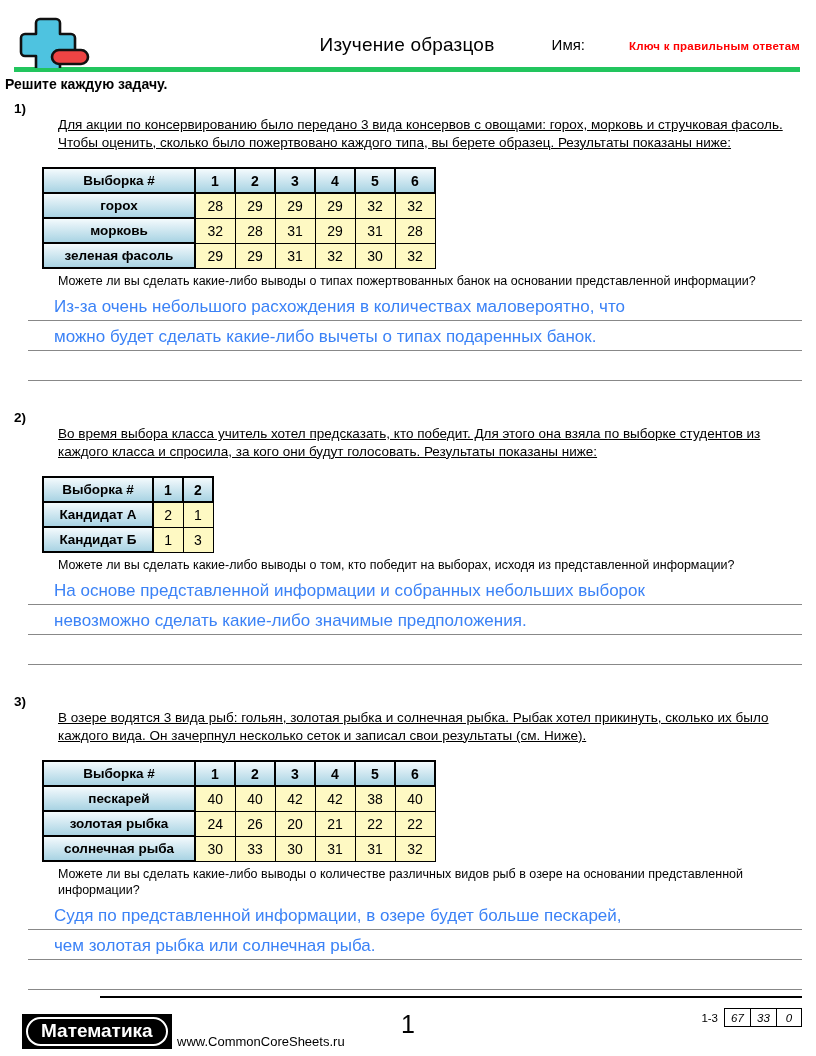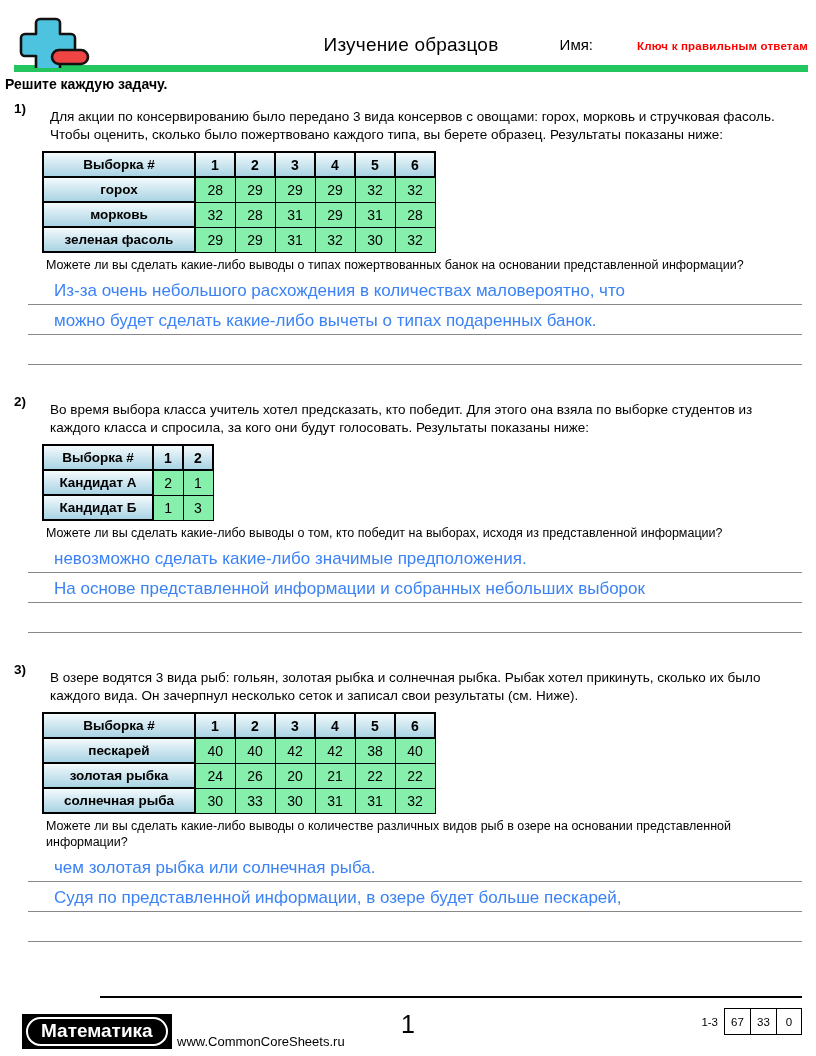--- a/index.html
+++ b/index.html
@@ -13,22 +13,22 @@
     position: relative;
     overflow: hidden;
   }
 
   .page { position: relative; width: 816px; height: 1056px; padding: 0; }
 
   
   .header {
     position: relative;
     height: 58px;
-    margin: 14px 8px 0 14px;
-    border-bottom: 7px solid #22c55e;
+    margin: 14px 16px 0 14px;
+    border-bottom: 5px solid #22c55e;
   }
   .logo {
     position: absolute;
     left: 4px; top: 2px;
     width: 72px; height: 52px;
   }
   .header-title {
     position: absolute;
     left: 0; right: 0; top: 20px;
     text-align: center;
@@ -63,26 +63,27 @@
     flex: 0 0 28px;
     font-size: 13.5px;
     font-weight: bold;
     padding-top: 1px;
     text-align: left;
   }
   .prob-body { flex: 1 1 auto; padding-right: 14px; }
   .prob-text {
     font-size: 13.5px;
     line-height: 17.5px;
-    margin: 8px;
+    margin: 16px;
+    text-decoration: underline;
   }
   .question-text {
     font-size: 12.5px;
     line-height: 16px;
-    margin: 4px 0 0 4px;
+    margin: 4px 0 0 16px;
   }
 
   
   .data-table {
     border-collapse: collapse;
     margin: 5px 0 2px 0;
     table-layout: fixed;
   }
   .data-table td {
     border: 1px solid #000;
@@ -96,21 +97,21 @@
     font-size: 13.5px;
     background: linear-gradient(to bottom, #f4fbfd 0%, #e3f1f7 22%, #bfdfeb 70%, #a9d3e3 100%);
     border: 2px solid #000;
   }
   .data-table td.hd {
     font-weight: bold;
     font-size: 14px;
     background: linear-gradient(to bottom, #f4fbfd 0%, #e3f1f7 22%, #bfdfeb 70%, #a9d3e3 100%);
     border: 2px solid #000;
   }
-  .data-table td.val { background: #86efac; }
+  .data-table td.val { background: #fef9c3; }
   .t-wide .lblcol { width: 152px; }
   .t-wide .numcol { width: 40px; }
   .t-narrow .lblcol { width: 110px; }
   .t-narrow .numcol { width: 30px; }
 
   
   .answer-lines { margin: 2px 14px 0 14px; }
   .ans-line {
     position: relative;
     height: 30px;
@@ -175,24 +176,25 @@
     font-size: 11.5px;
   }
   .score-range {
     display: flex; align-items: center; justify-content: flex-end;
     padding-right: 6px;
   }
   .score-cell {
     border: 1px solid #000;
     border-right: none;
     width: 26px;
-    height: 27px;
+    height: 19px;
     display: flex;
     align-items: center;
     justify-content: center;
+    font-style: italic;
   }
   .score-cell:last-child { border-right: 1px solid #000; }
 </style>
 </head>
 <body>
 
 <div class="page">
 
   <div class="header">
     <svg class="logo" viewBox="0 0 72 52">
@@ -305,24 +307,24 @@
               <td class="val">1</td>
               <td class="val">3</td>
             </tr>
           </tbody>
         </table>
         <p class="question-text">Можете ли вы сделать какие-либо выводы о том, кто победит на выборах, исходя из представленной информации?</p>
       </div>
     </div>
     <div class="answer-lines">
       <div class="ans-line">
+        <span class="ans-text">На основе представленной информации и собранных небольших выборок</span>
+      </div>
+      <div class="ans-line">
         <span class="ans-text">невозможно сделать какие-либо значимые предположения.</span>
-      </div>
-      <div class="ans-line">
-        <span class="ans-text">На основе представленной информации и собранных небольших выборок</span>
       </div>
       <div class="ans-line blank">
         
       </div>
     </div>
   </div>
 
   <div class="prob-gap"></div>
 
   <div class="problem">
@@ -377,24 +379,24 @@
               <td class="val">31</td>
               <td class="val">32</td>
             </tr>
           </tbody>
         </table>
         <p class="question-text">Можете ли вы сделать какие-либо выводы о количестве различных видов рыб в озере на основании представленной информации?</p>
       </div>
     </div>
     <div class="answer-lines">
       <div class="ans-line">
+        <span class="ans-text">Судя по представленной информации, в озере будет больше пескарей,</span>
+      </div>
+      <div class="ans-line">
         <span class="ans-text">чем золотая рыбка или солнечная рыба.</span>
-      </div>
-      <div class="ans-line">
-        <span class="ans-text">Судя по представленной информации, в озере будет больше пескарей,</span>
       </div>
       <div class="ans-line blank">
         
       </div>
     </div>
   </div>
 
   <div class="footer">
     <div class="footer-rule"></div>
     <div class="brand-badge">

